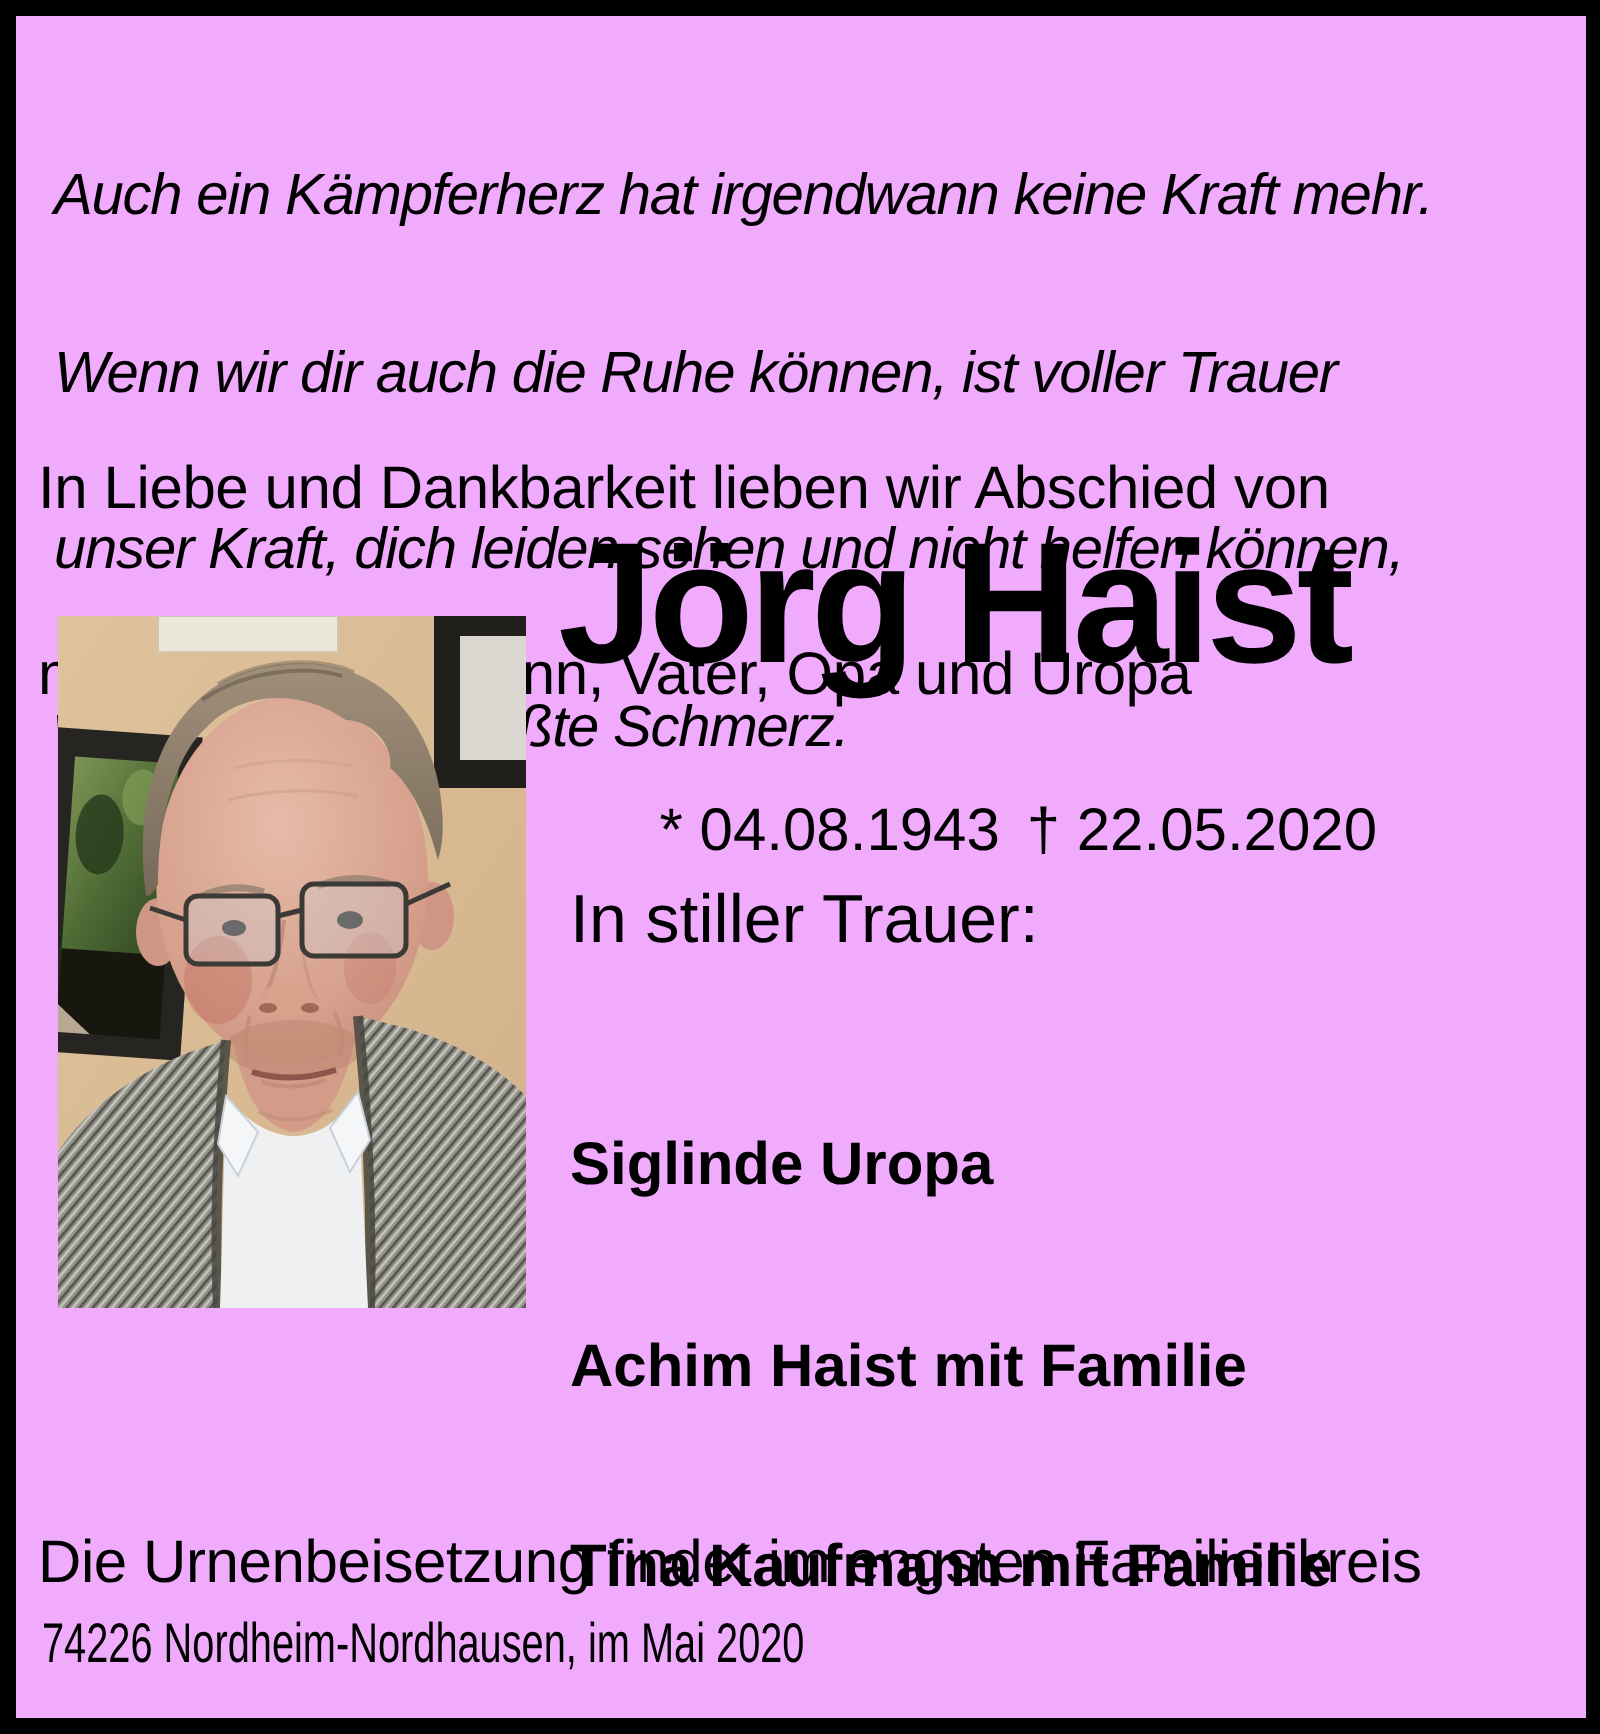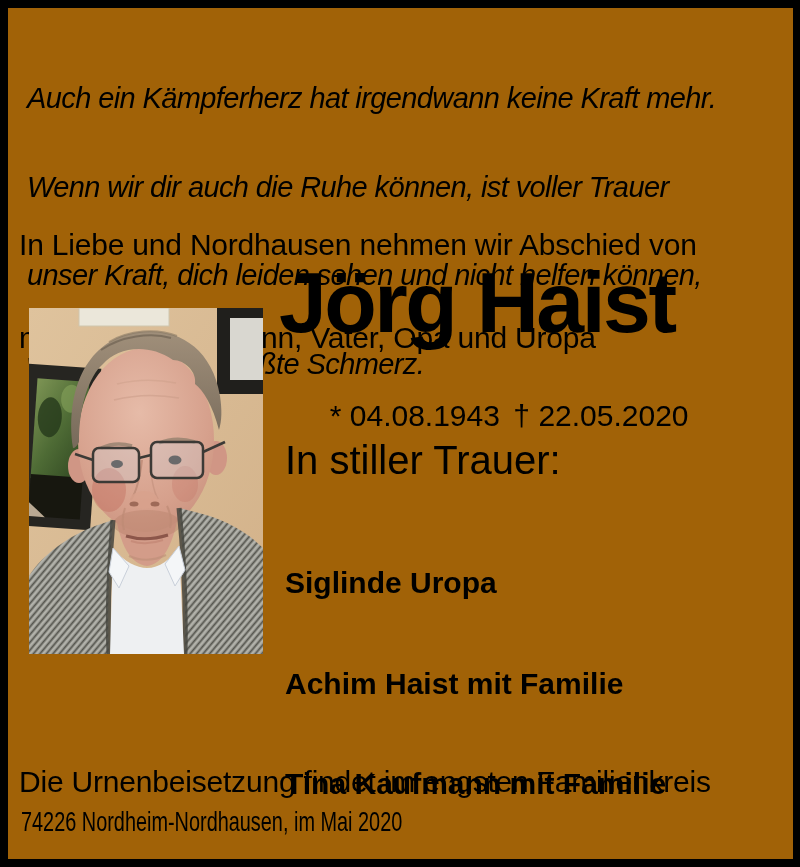--- a/index.html
+++ b/index.html
@@ -2,21 +2,21 @@
 <html><head>
 <meta charset="utf-8">
 <style>
   html,body{margin:0;padding:0;background:#ffffff;}
   #notice{
     position:relative;
     width:800px;height:867px;
     box-sizing:border-box;
     border:8px solid #000;
     border-right-width:7px;
-    background:#a16207;
+    background:#f0abfc;
     font-family:"Liberation Sans","DejaVu Sans",sans-serif;
     color:#000;
     overflow:hidden;
   }
   .abs{position:absolute;white-space:pre;}
   #poem{
     left:19px;top:17px;
     font-style:italic;
     font-size:29px;line-height:29.5px;
     letter-spacing:-0.6px;
@@ -36,21 +36,21 @@
     font-weight:bold;
     letter-spacing:-2.5px;
   }
   #dates{
     left:275px;top:360px;
     font-size:30px;line-height:32px;text-align:center;
   }
   #dates .birth{display:inline-block;width:197px;}
   #mourning-label{
     left:277px;top:436px;
-    font-size:40px;line-height:32px;text-align:center;
+    font-size:34px;line-height:32px;text-align:center;
   }
   #mourners{
     left:277px;top:491px;
     font-size:30px;line-height:33.5px;
     font-weight:bold;
   }
   #funeral{
     left:11px;top:694px;
     font-size:30px;line-height:32px;
     letter-spacing:-0.2px;
@@ -68,21 +68,21 @@
 <div id="notice">
 
   <div id="poem" class="abs">
     <div>Auch ein Kämpferherz hat irgendwann keine Kraft mehr.</div>
     <div>Wenn wir dir auch die Ruhe können, ist voller Trauer</div>
     <div>unser Kraft, dich leiden sehen und nicht helfen können,</div>
     <div>war für uns der größte Schmerz.</div>
   </div>
 
   <div id="intro" class="abs">
-    <div>In Liebe und Nordhausen nehmen wir Abschied von</div>
+    <div>In Liebe und Dankbarkeit lieben wir Abschied von</div>
     <div>meinem lieben Mann, Vater, Opa und Uropa</div>
   </div>
 
   <div id="photo" class="abs">
     <svg viewBox="0 0 234 346" xmlns="http://www.w3.org/2000/svg">
       <defs>
         <linearGradient id="wallg" x1="0" y1="0" x2="1" y2="1">
           <stop offset="0" stop-color="#dfc39d"></stop>
             <stop offset="1" stop-color="#d2b189"></stop>
         </linearGradient>

